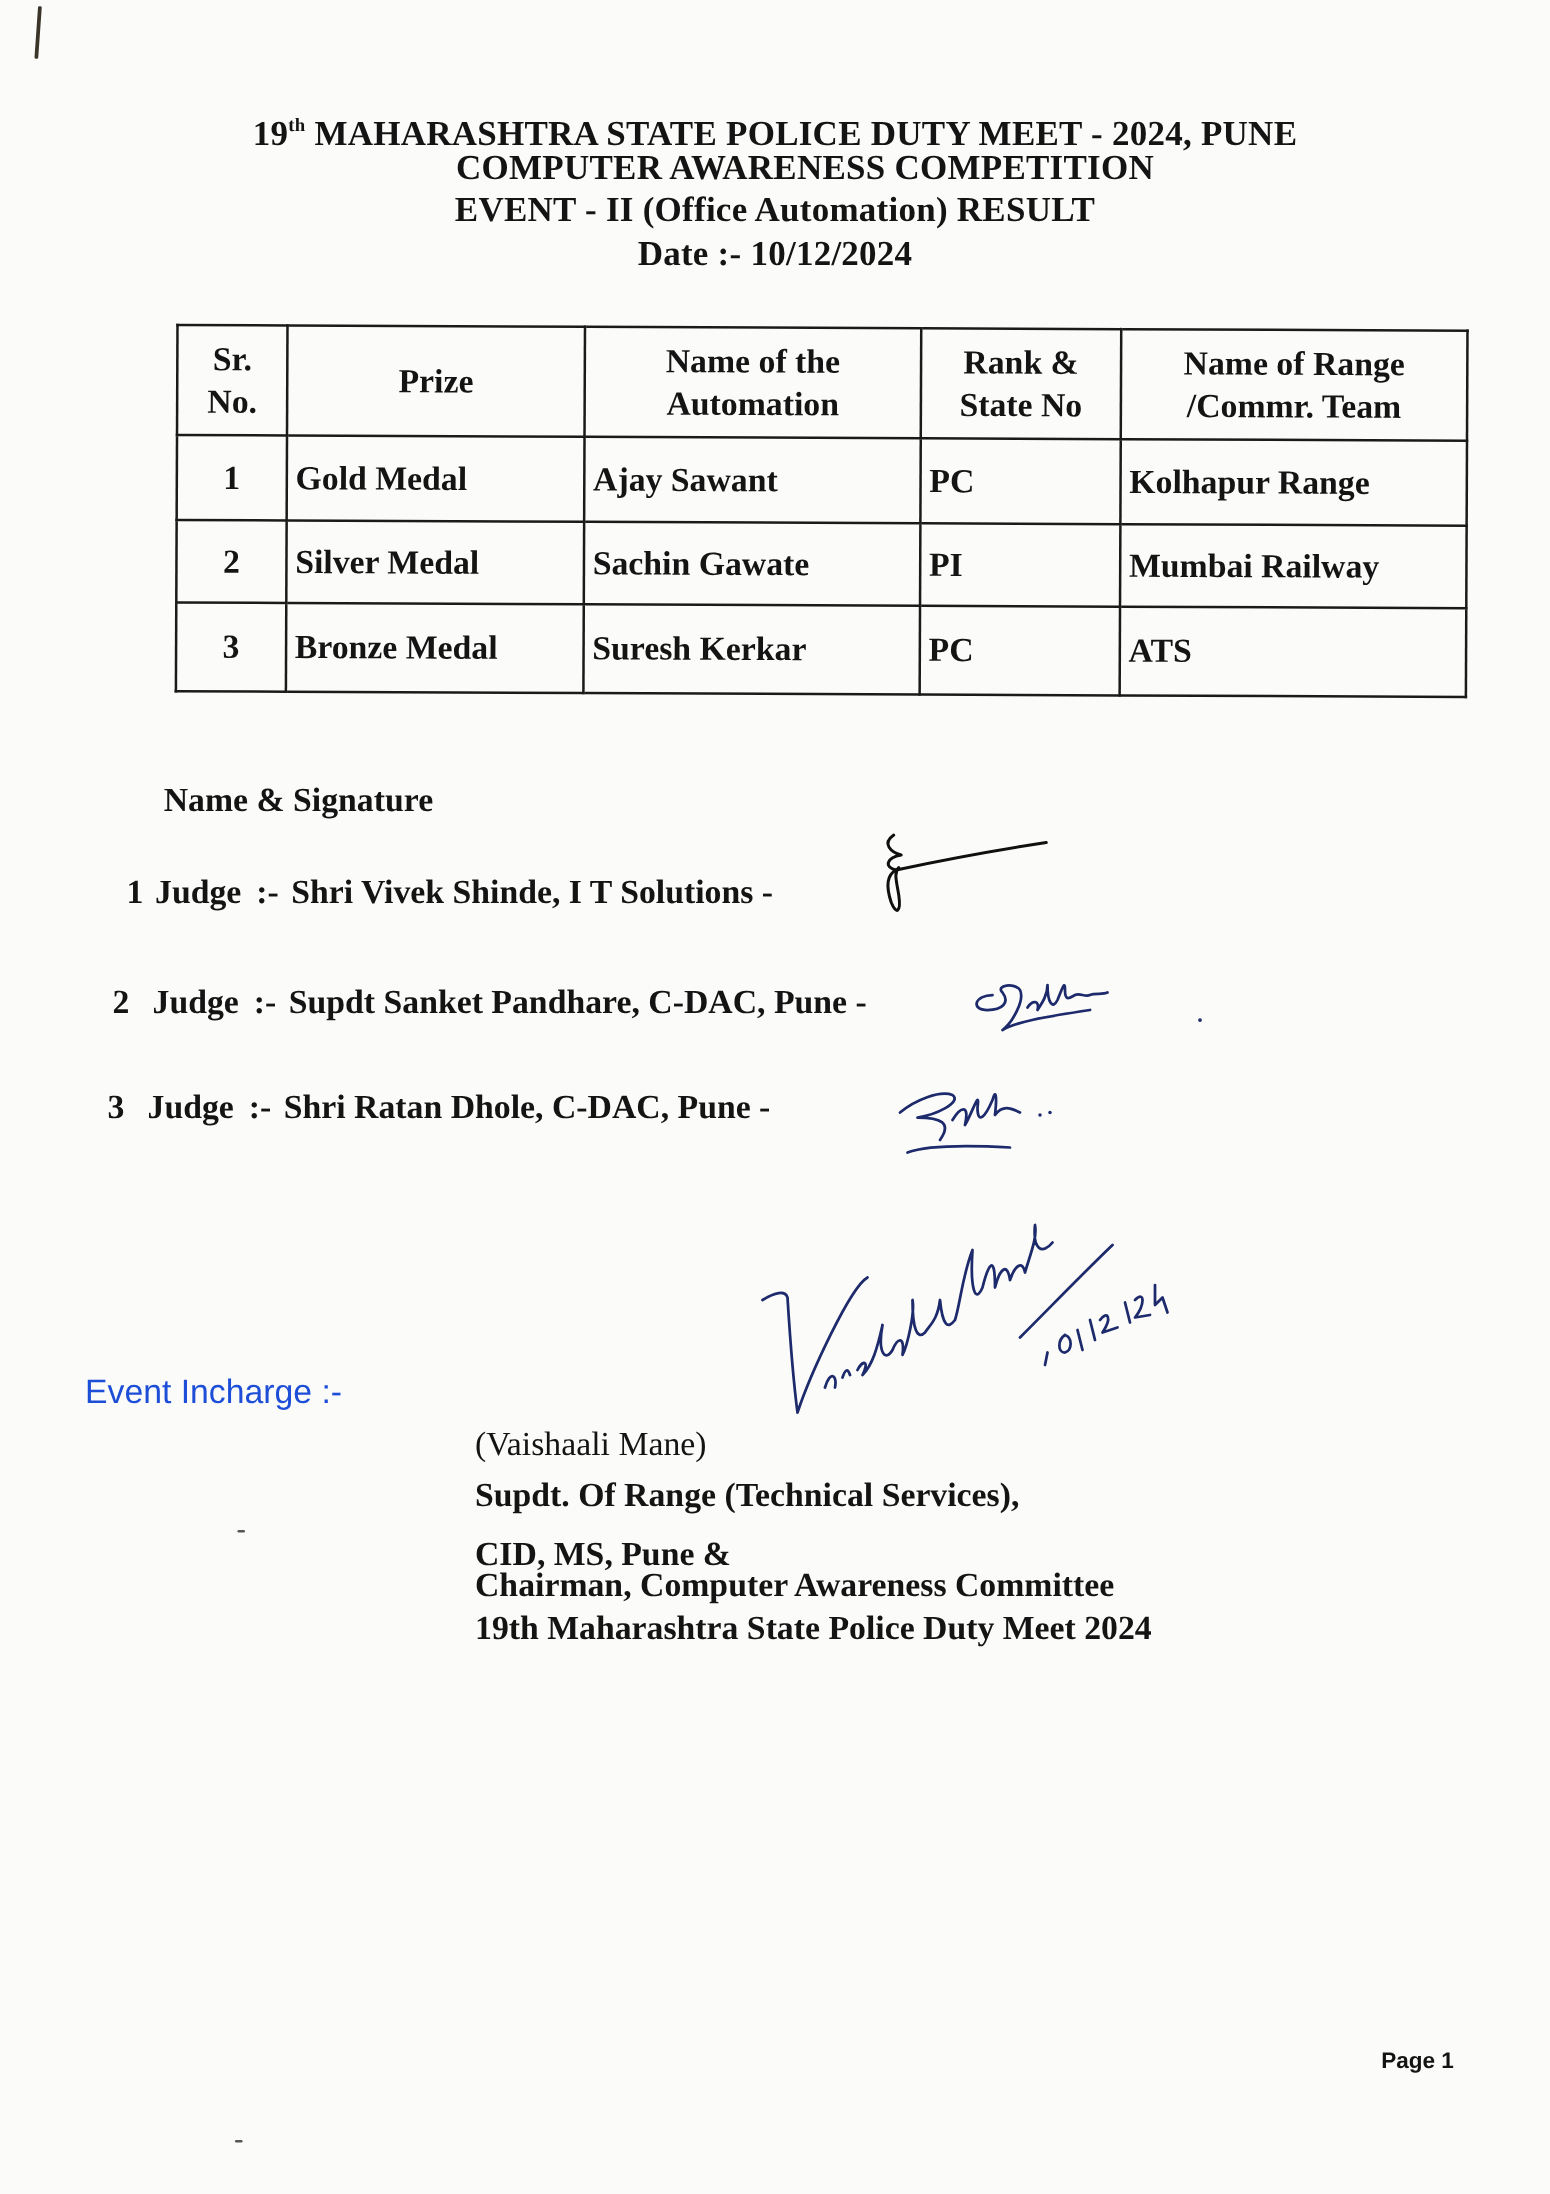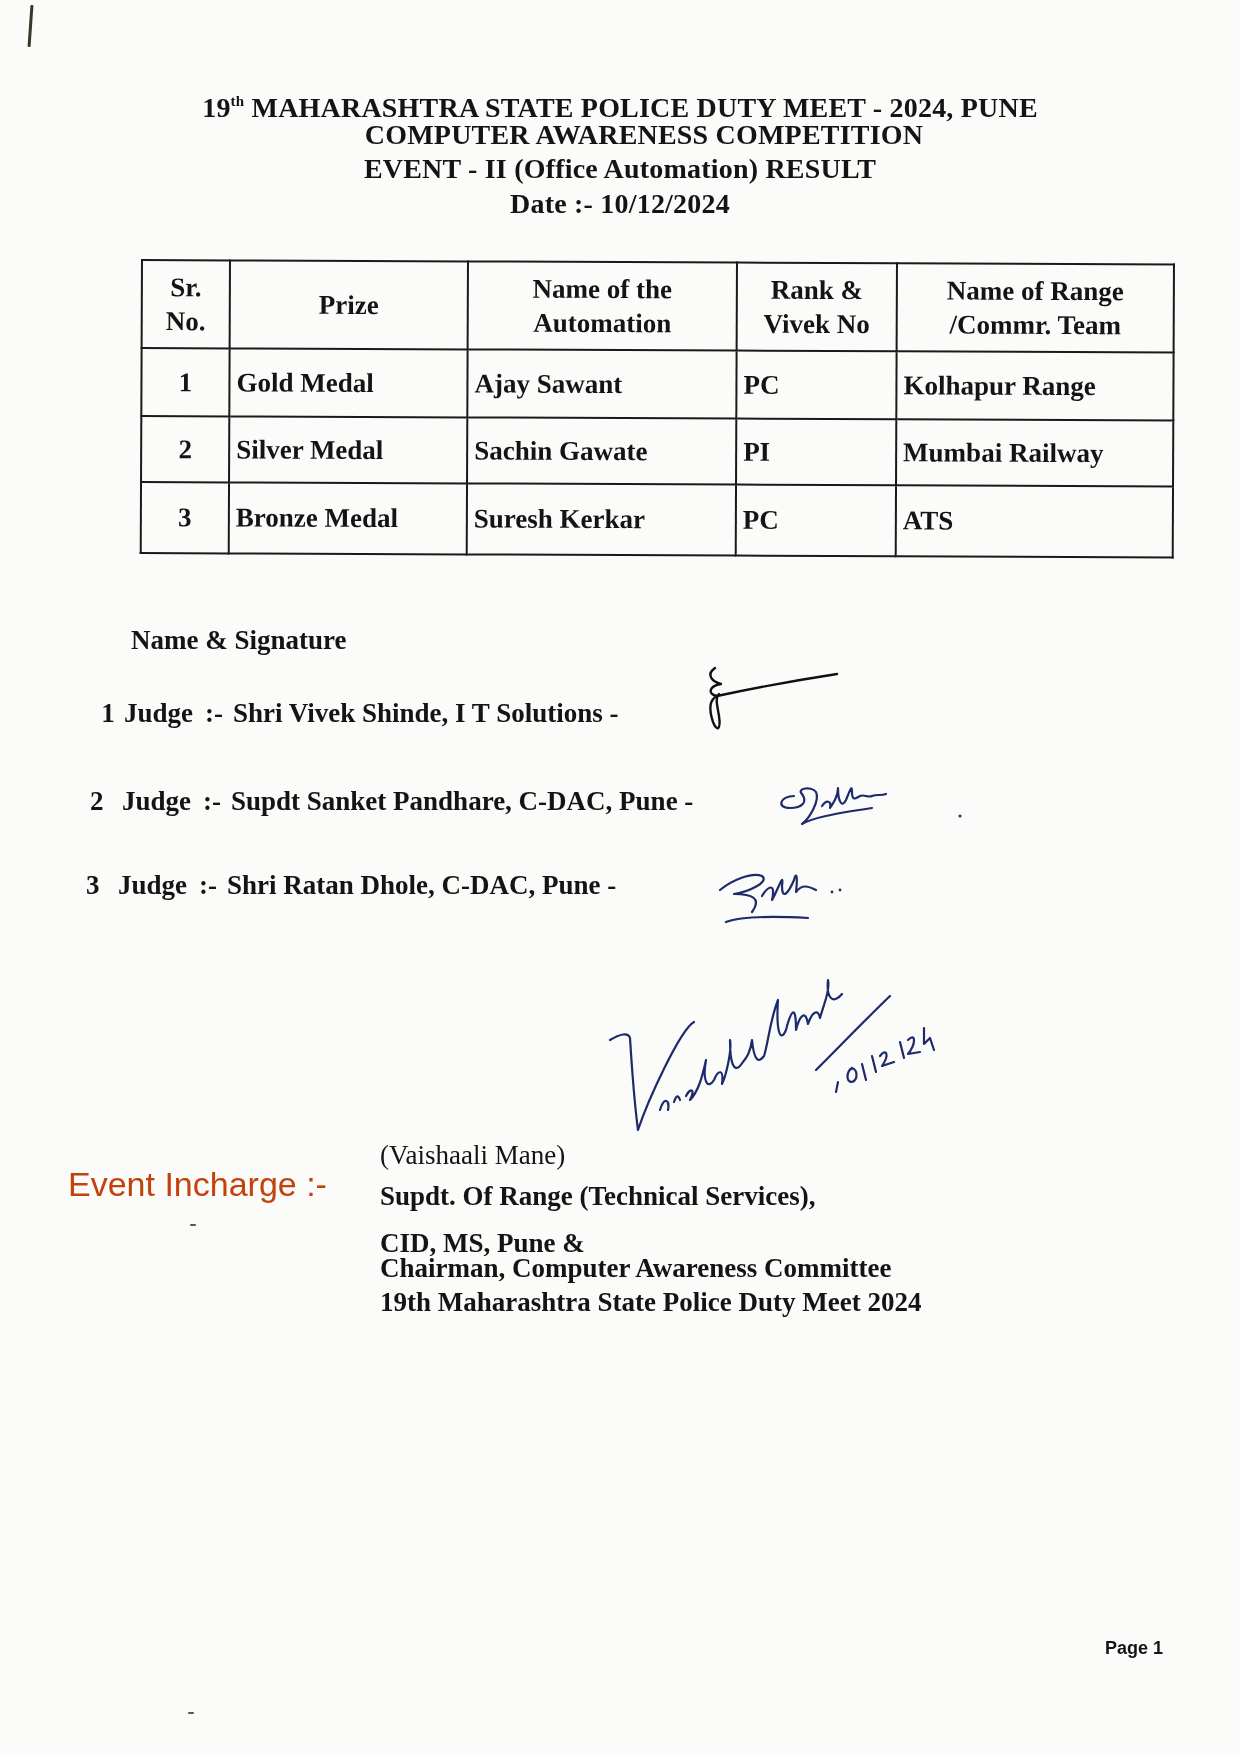--- a/index.html
+++ b/index.html
@@ -47,22 +47,22 @@
   .judge .sep { margin-right: 10px; }
   .j1 { left: 92px; top: 698px; text-align: center; }
   .j2 { left: 90px; top: 786px; }
   .j3 { left: 86px; top: 870px; }
 
   .sig { position: absolute; }
   .ink { fill: none; stroke: #1d2a6b; stroke-width: 2.2; stroke-linecap: round; stroke-linejoin: round; }
   .ink-dark { fill: none; stroke: #101010; stroke-width: 2.4; stroke-linecap: round; stroke-linejoin: round; }
 
   .incharge {
-    left: 68px; top: 1165px; font-family: "Liberation Sans", "DejaVu Sans", sans-serif;
-    font-size: 34px; color: #c2410c;
+    left: 68px; top: 1098px; font-family: "Liberation Sans", "DejaVu Sans", sans-serif;
+    font-size: 27px; color: #1d4ed8;
   }
   .sign-block { left: 380px; width: 680px; text-align: left; font-weight: bold; font-size: 27px; line-height: 36px; }
   .sb1 { top: 1137px; font-weight: normal; }
   .sb2 { top: 1178px; }
   .sb3 { top: 1214px; margin-top: 11px; }
   .sb4 { top: 1250px; }
   .sb5 { top: 1284px; }
 
   .page-no {
     left: 1105px; top: 1638px; font-family: "Liberation Sans", "DejaVu Sans", sans-serif;
@@ -79,21 +79,21 @@
 <div class="abs heading h2">COMPUTER AWARENESS COMPETITION</div>
 <div class="abs heading h3">EVENT - II (Office Automation) RESULT</div>
 <div class="abs heading h4">Date :- 10/12/2024</div>
 
 <table class="results">
   <thead>
     <tr>
       <th class="c1"><span>Sr.</span><br><span>No.</span></th>
       <th class="c2"><span>Prize</span></th>
       <th class="c3"><span>Name of the</span><br><span>Automation</span></th>
-      <th class="c4"><span>Rank &amp;</span><br><span>Vivek No</span></th>
+      <th class="c4"><span>Rank &amp;</span><br><span>State No</span></th>
       <th class="c5"><span>Name of Range</span><br><span>/Commr. Team</span></th>
     </tr>
   </thead>
   <tbody>
     <tr class="r1">
       <td class="sr">1</td>
       <td>Gold Medal</td>
       <td>Ajay Sawant</td>
       <td>PC</td>
       <td>Kolhapur Range</td>

